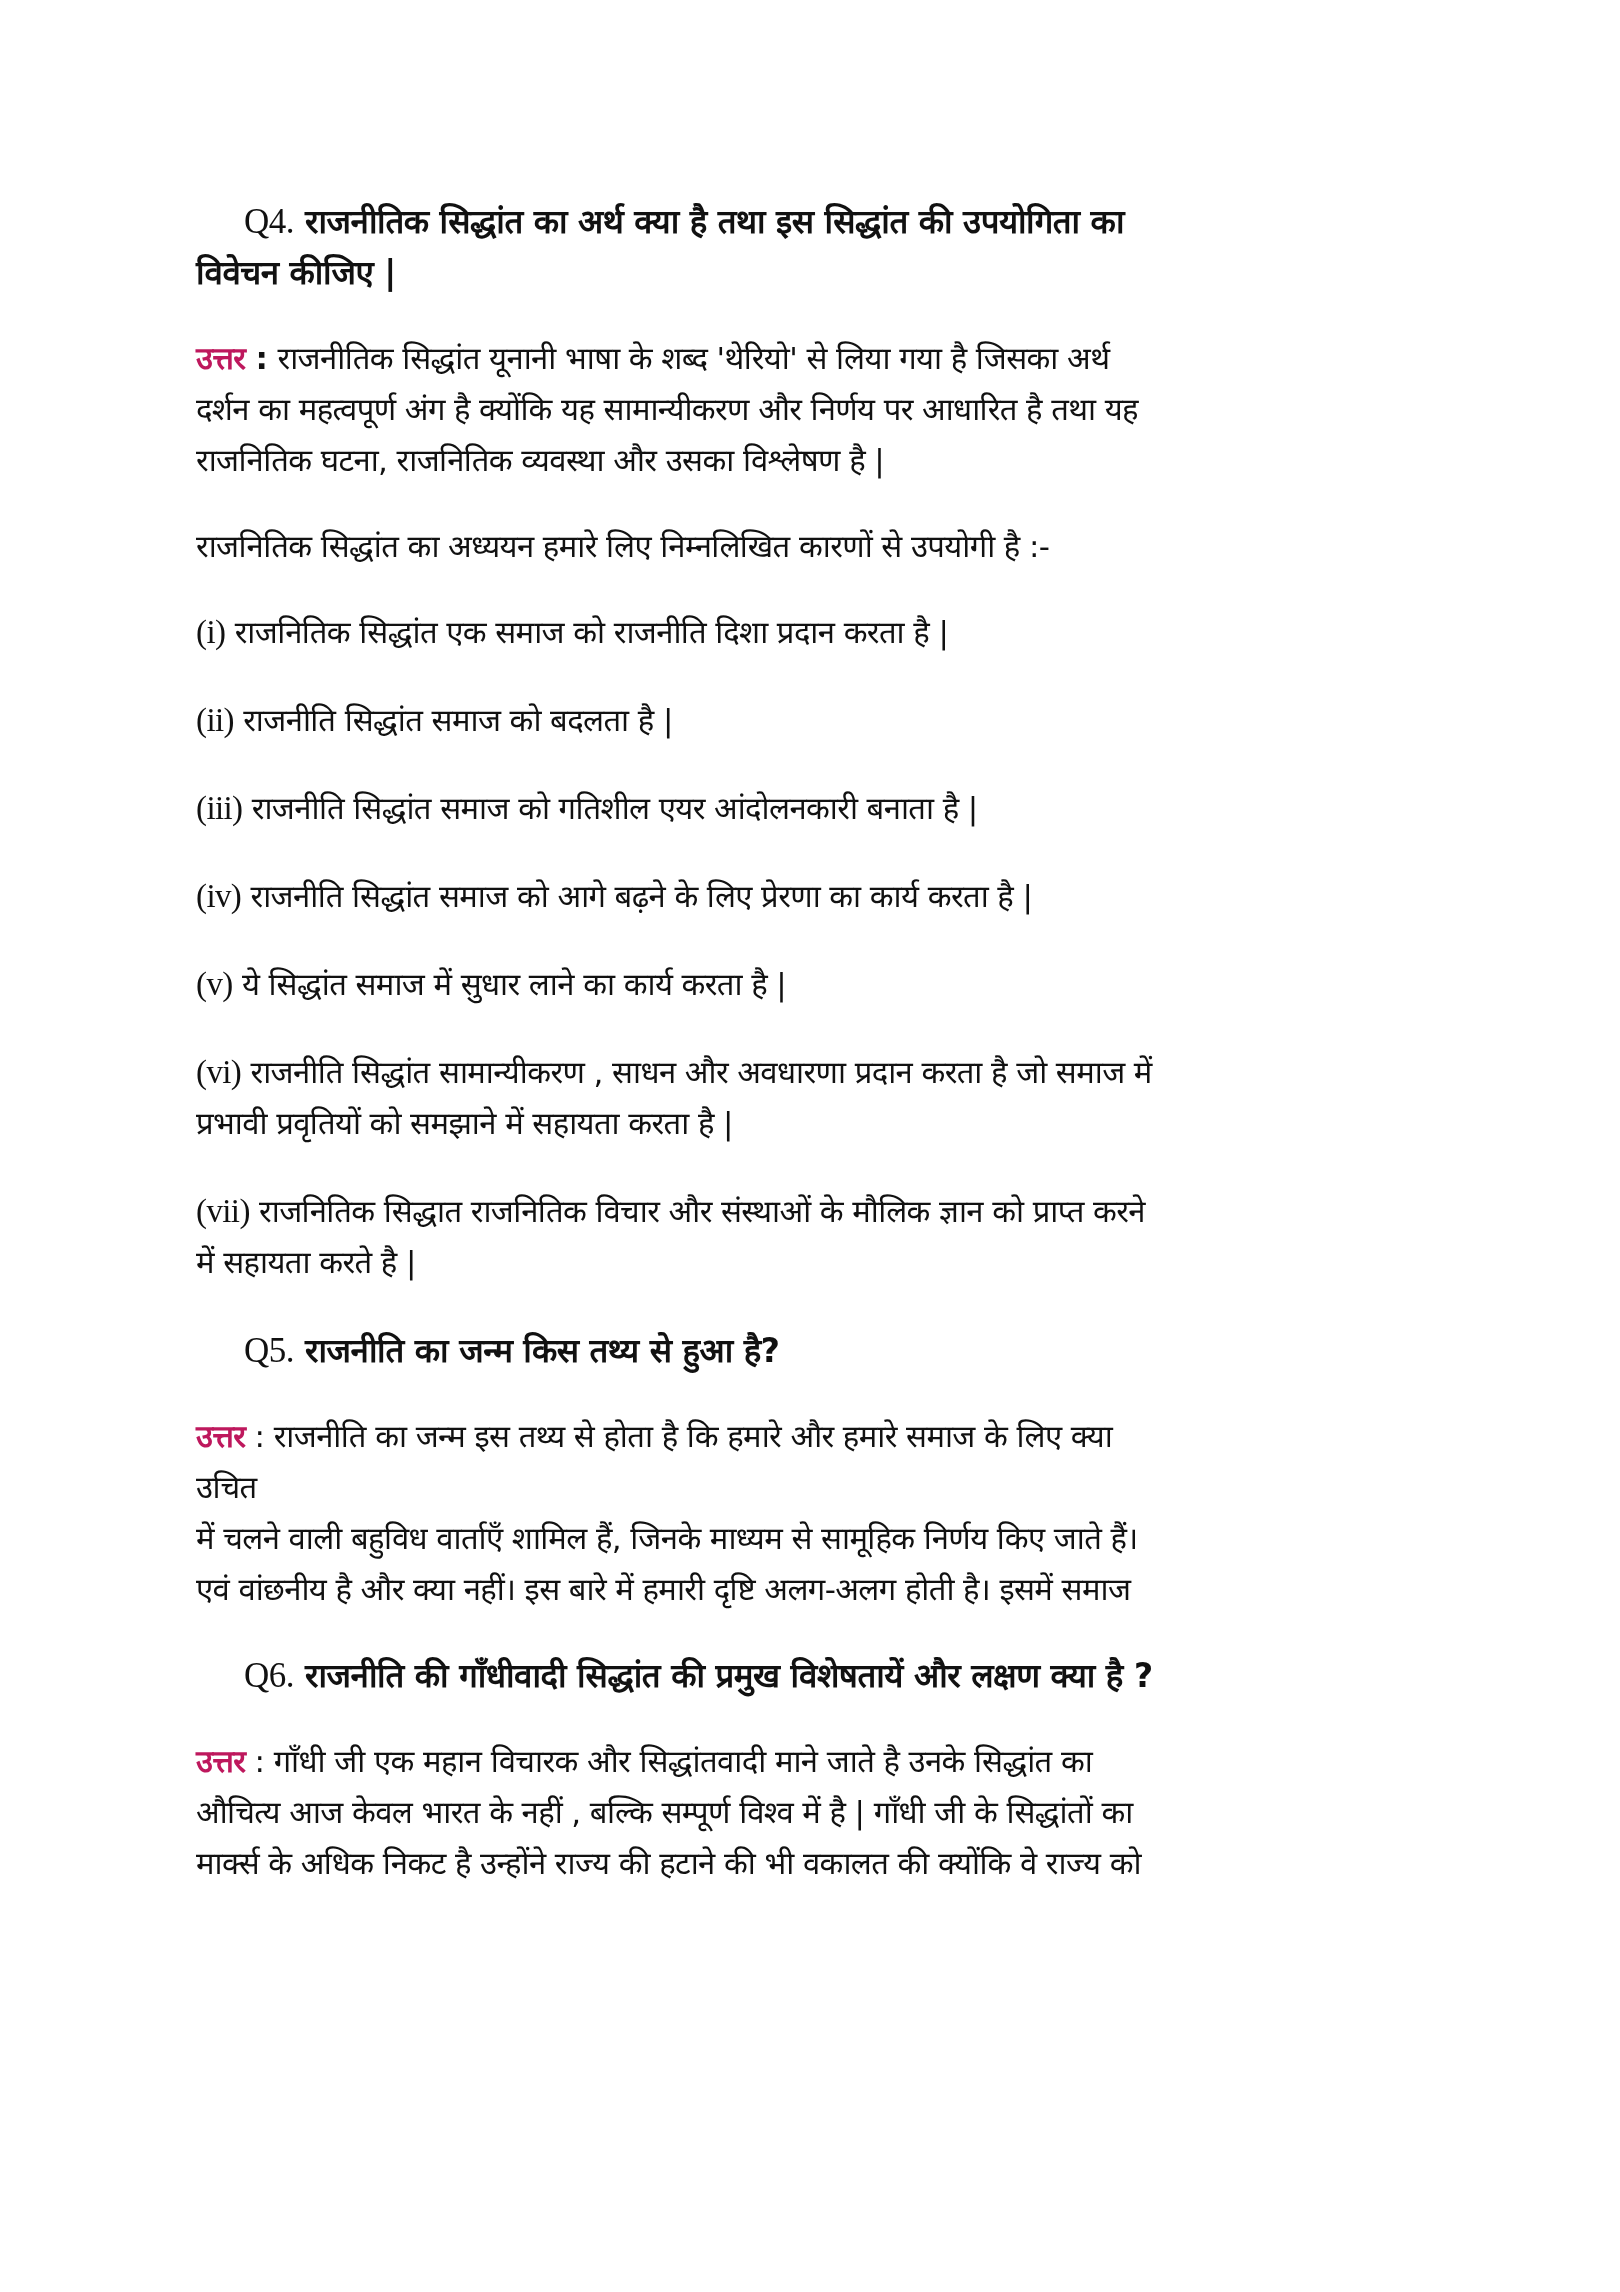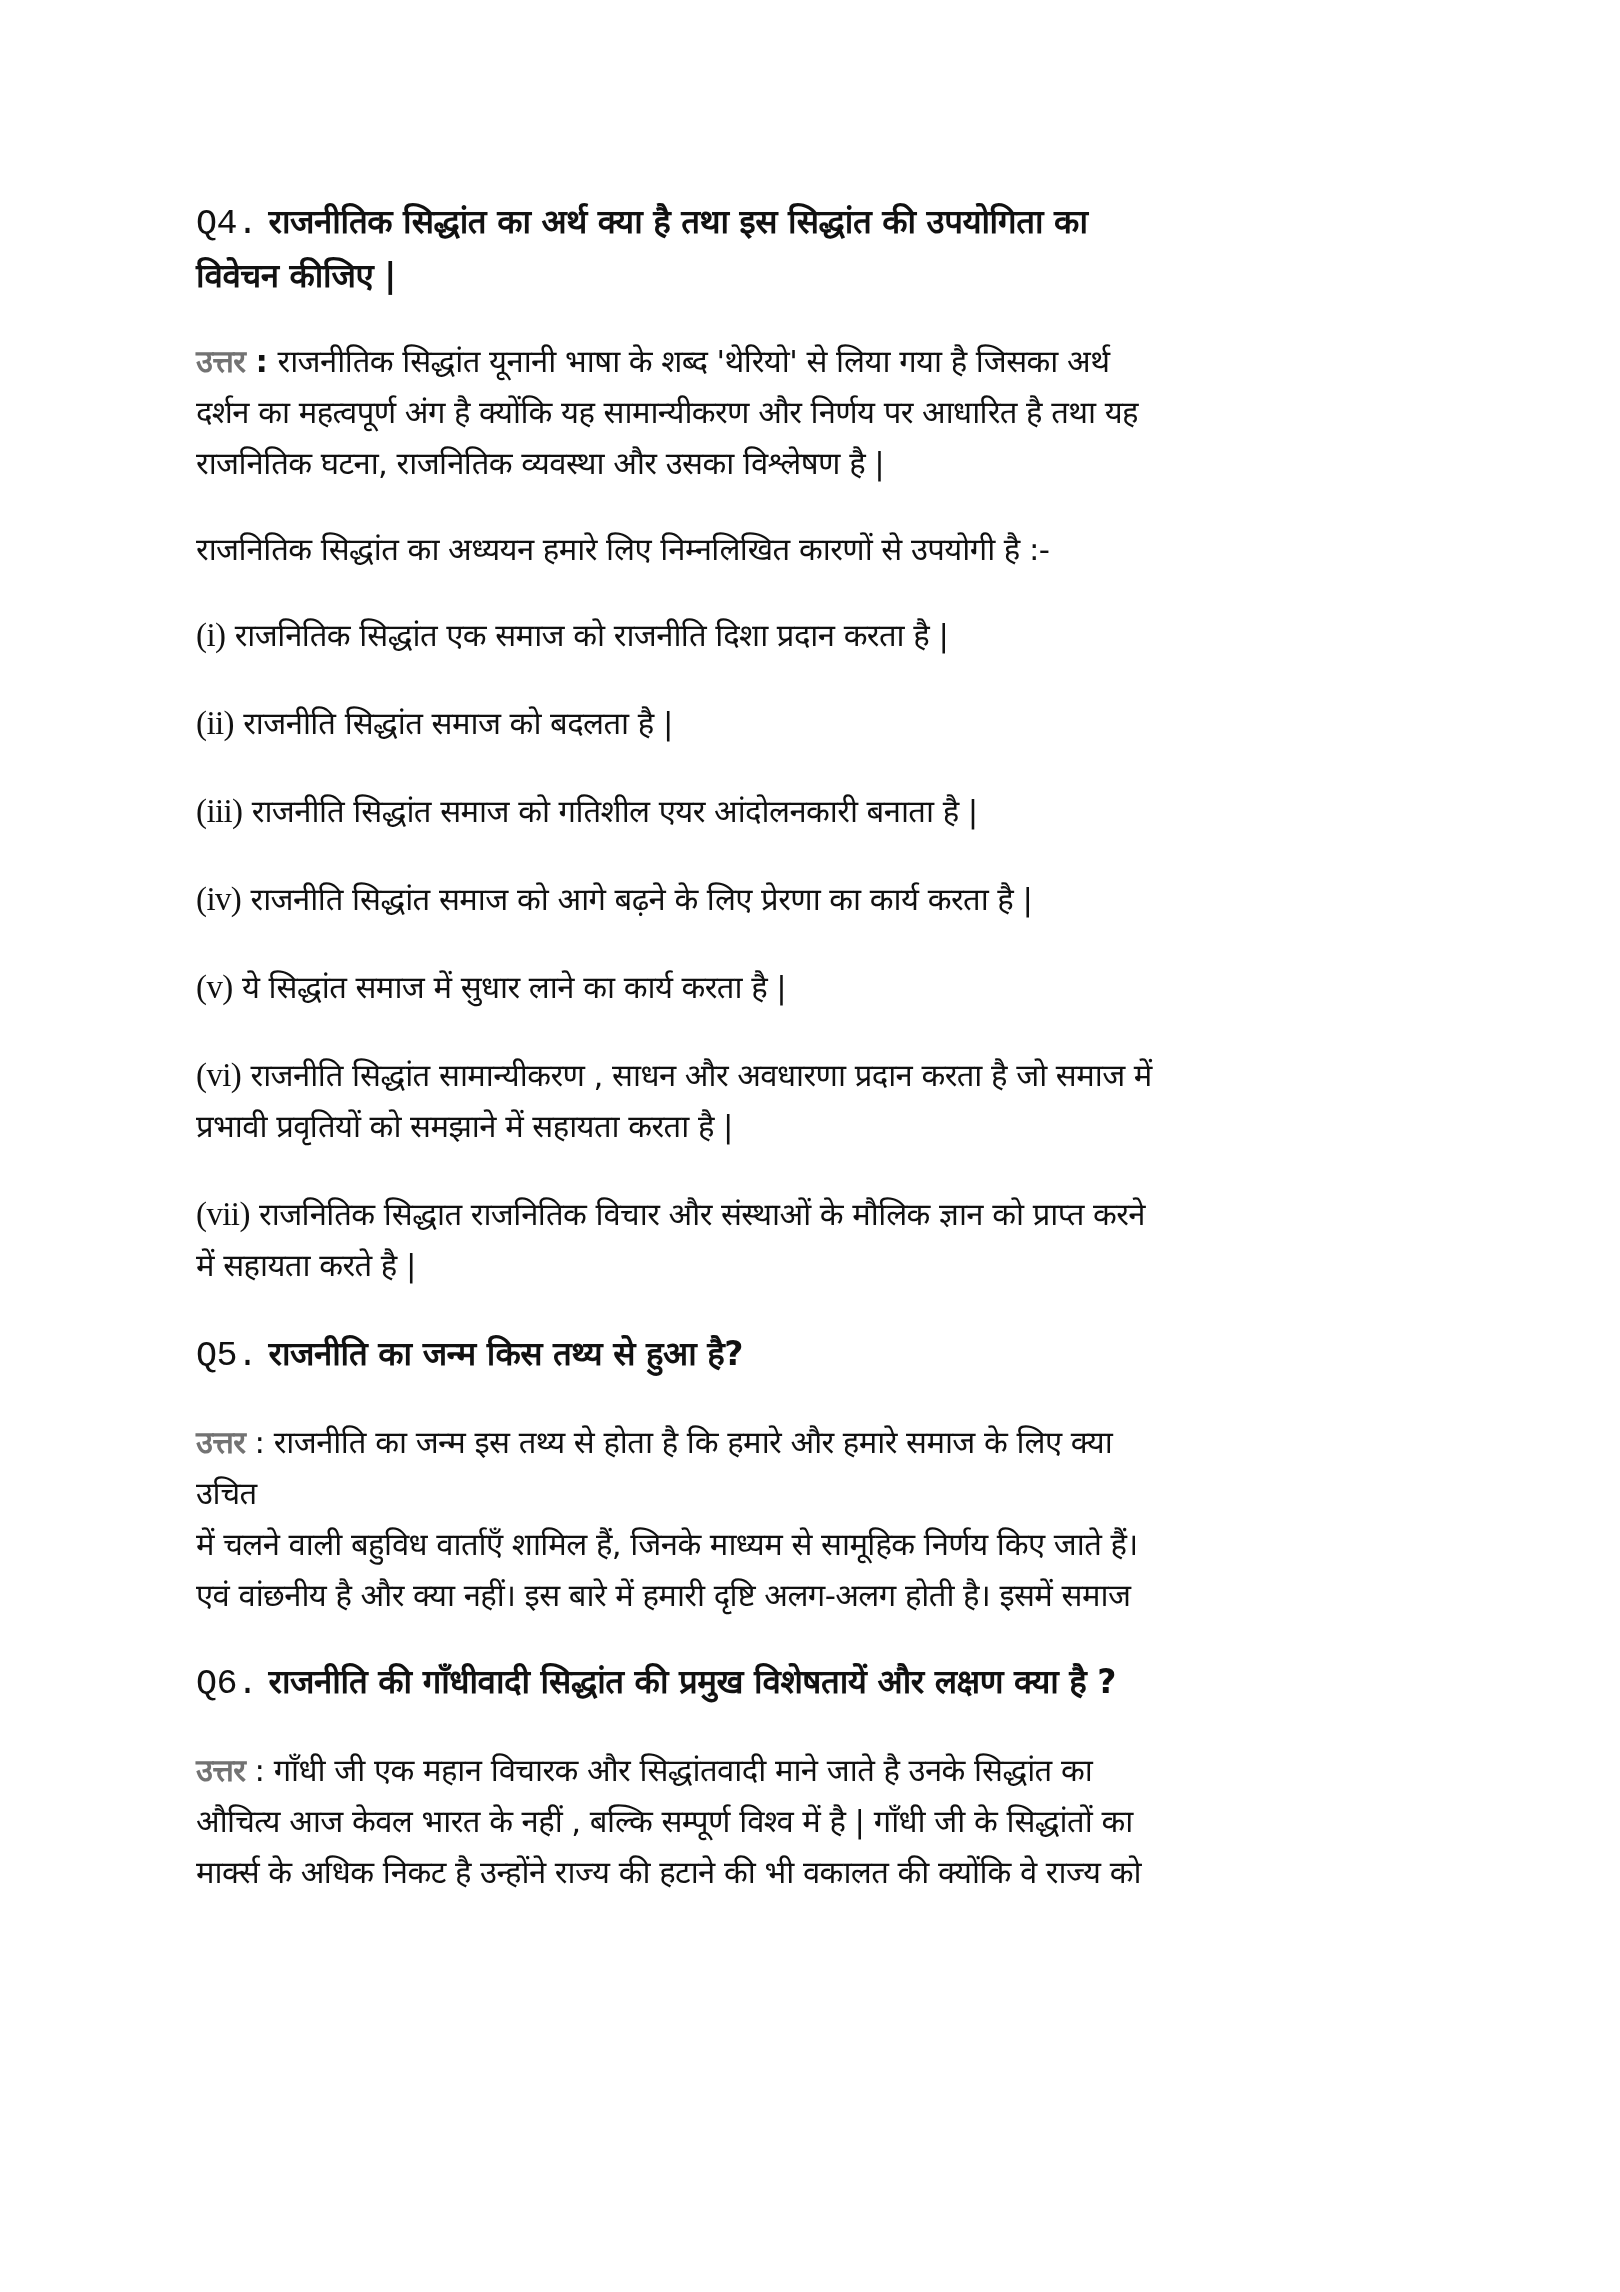--- a/index.html
+++ b/index.html
@@ -23,33 +23,34 @@
     }
     .question {
       font-family: "DejaVu Sans", "Liberation Sans", sans-serif;
       font-weight: bold;
       font-size: 33px;
       line-height: 51px;
       margin: 0 0 35px 0;
       letter-spacing: -0.5px;
     }
     .question .qnum {
-      font-family: Liberation Mono, monospace;
+      font-family: Liberation Serif, serif;
       font-weight: normal;
       font-size: 35px;
+      margin-left: 48px;
     }
     .para {
       font-family: "DejaVu Sans", "Liberation Sans", sans-serif;
       font-size: 31px;
       line-height: 51px;
       margin: 0 0 35px 0;
       letter-spacing: -0.6px;
     }
     .answer-label {
-      color: #737373;
+      color: #be185d;
       font-weight: bold;
     }
     .colon {
       font-weight: bold;
     }
     .item {
       font-family: "DejaVu Sans", "Liberation Sans", sans-serif;
       font-size: 31px;
       line-height: 51px;
       margin: 0 0 37px 0;

